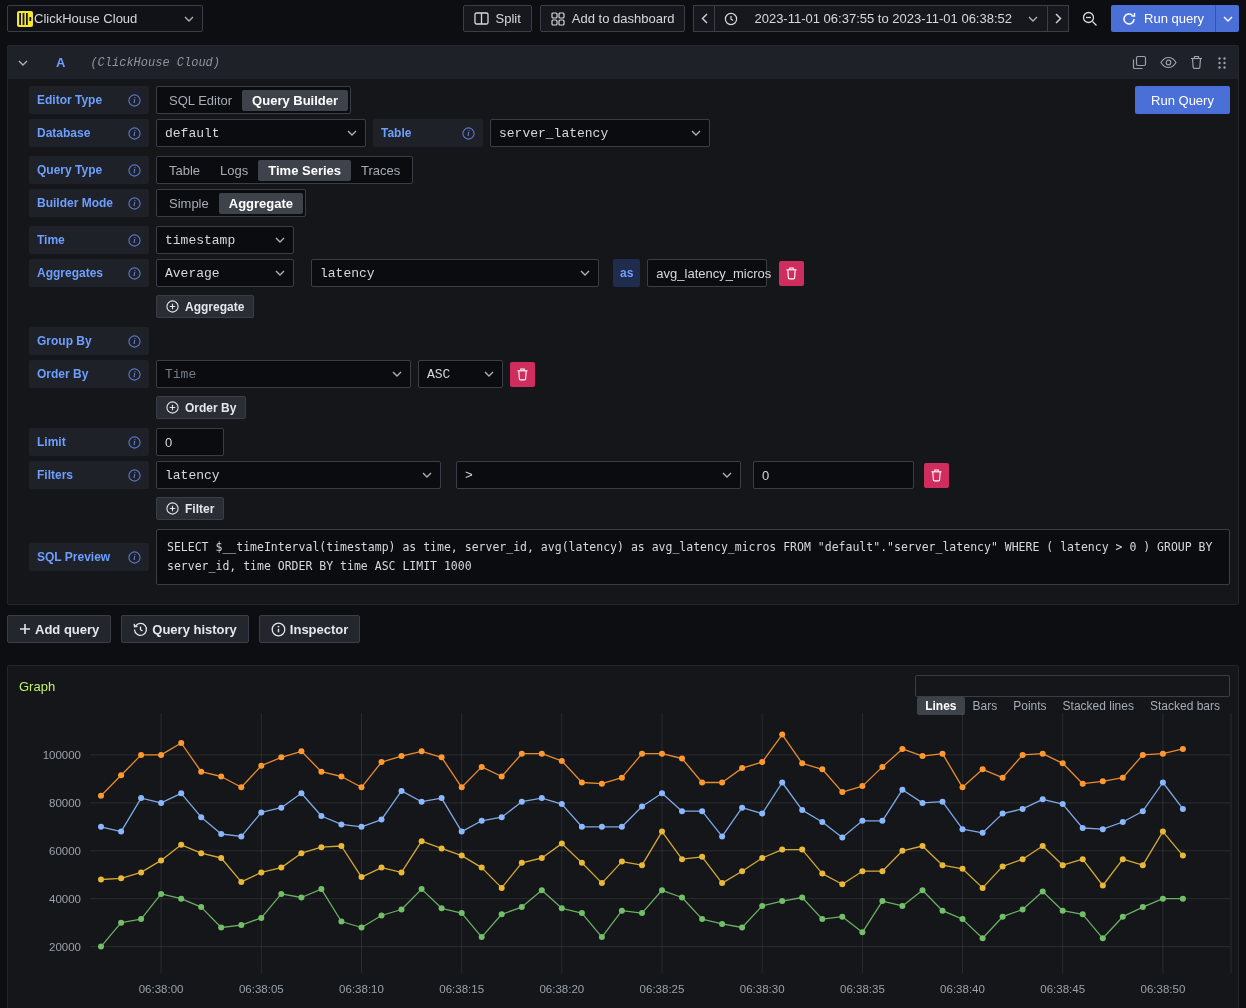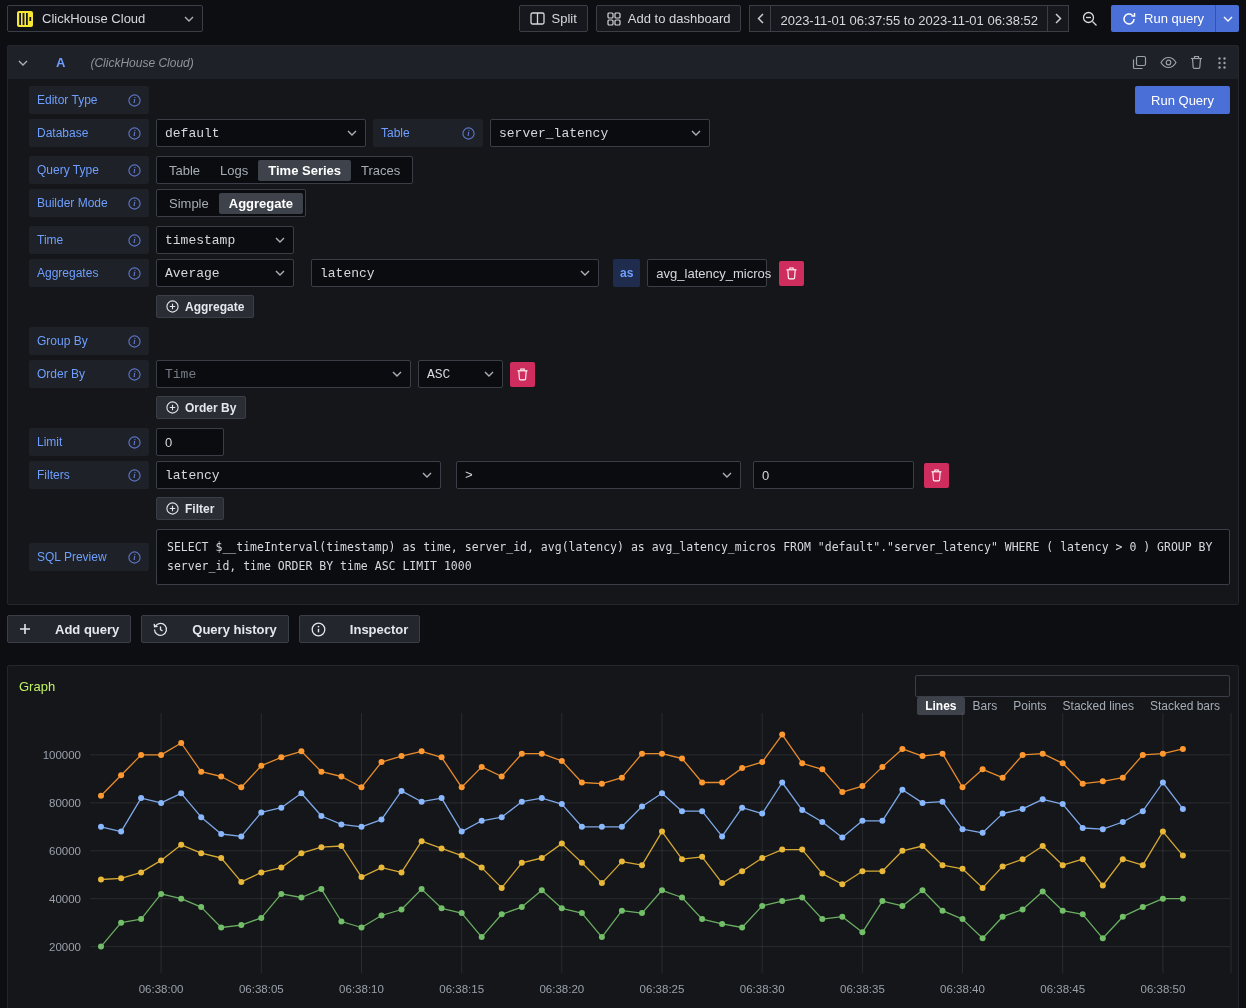--- a/index.html
+++ b/index.html
@@ -1,50 +1,50 @@
 <!DOCTYPE html>
 <html><head>
 <meta charset="utf-8">
 <style>
   * { box-sizing: border-box; margin: 0; padding: 0; }
   html,body { width:1246px; height:1008px; background:#0d0e12; overflow:hidden;
     font-family:"Liberation Sans", sans-serif; color:#d5d8dd; font-size:13px; }
 
   
   .topbar { height:37px; display:flex; align-items:center; padding:0 7px; gap:8px; }
-  .ds-picker { display:flex; align-items:center; gap:8px; width:196px; height:27px;
+  .ds-picker { display:flex; align-items:center; gap:0; width:196px; height:27px;
     background:#111217; border:1px solid #3a3f47; border-radius:2px; padding:0 8px; cursor:pointer; }
   .ds-picker .name { flex:1; font-weight:500; }
   .spacer { flex:1; }
   .tb-btn { display:flex; align-items:center; gap:7px; height:27px; padding:0 10px;
     background:#17181d; border:1px solid #3a3f47; border-radius:2px; color:#d5d8dd;
     font-weight:500; cursor:pointer; }
   .time-group { display:flex; align-items:stretch; height:27px; }
   .time-group > div { background:#17181d; border:1px solid #3a3f47; display:flex; align-items:center; }
   .tg-arrow { width:22px; justify-content:center; cursor:pointer; color:#c7ccd3; }
-  .tg-main { padding:0 9px; gap:7px; border-left:none!important; border-right:none!important; cursor:pointer; font-weight:500;flex-direction:column; }
+  .tg-main { padding:0 9px; gap:16px; border-left:none!important; border-right:none!important; cursor:pointer; font-weight:500; }
   .icon-btn { width:26px; height:27px; display:flex; align-items:center; justify-content:center; cursor:pointer; }
   .run-query { display:flex; align-items:stretch; height:27px; border-radius:2px; overflow:hidden; }
   .run-query .main { background:#4a70d8; color:#fff; display:flex; align-items:center; gap:8px;
     padding:0 11px; font-weight:500; cursor:pointer; }
   .run-query .caret { background:#4a70d8; border-left:1px solid rgba(0,0,0,.25); width:24px;
     display:flex; align-items:center; justify-content:center; cursor:pointer; }
 
   
   .panel { background:#141619; border:1px solid #24262c; border-radius:2px; margin:8px 7px 0; }
   .q-header { height:33px; background:#1e2127; display:flex; align-items:center; padding:0 10px; gap:10px; }
   .q-header .refid { color:#6e9fff; font-weight:600; margin-left:18px; }
-  .q-header .hint { color:#8e949e; font-style:italic; font-size:12px; margin-left:15px; }
+  .q-header .hint { color:#8e949e; font-style:italic; font-size:12px; margin-left:15px;font-family:Liberation Mono, monospace; }
   .q-header .hicons { margin-left:auto; display:flex; gap:13px; align-items:center; }
   .q-body { position:relative; padding:7px 0 14px; }
 
   .qrow { display:flex; align-items:center; gap:7px; margin:0 8px 5px 21px; }
   .lblbox { width:120px; height:28px; background:#1e2127; border-radius:2px; display:flex;
     align-items:center; padding:0 8px; flex:none; }
-  .lblbox .t { color:#6e9fff; font-size:12px; font-weight:400; flex:1; }
+  .lblbox .t { color:#6e9fff; font-size:12px; font-weight:700; flex:1; }
   .lblbox.w110 { width:110px; }
   .select { height:28px; background:#0b0c0f; border:1px solid #3a3f47; border-radius:2px;
     display:flex; align-items:center; padding:0 8px; gap:6px; cursor:pointer; }
   .select .v { flex:1;font-family:Liberation Mono, monospace; }
   .select .v.dim { color:#757c87; }
   .input { height:28px; background:#0b0c0f; border:1px solid #3a3f47; border-radius:2px;
     display:flex; align-items:center; padding:0 8px; }
   .seggroup { height:28px; background:#0b0c0f; border:1px solid #3a3f47; border-radius:2px;
     display:flex; align-items:center; padding:2px; }
   .seg { padding:3px 10px; color:#a6adb6; cursor:pointer; border-radius:2px; white-space:nowrap; }
@@ -60,21 +60,21 @@
     gap:6px; padding:0 7px; font-size:12px; }
   .tag .x { color:#aab0b8; cursor:pointer; }
   .sqlbox { flex:1; align-self:stretch; background:#0b0c0f; border:1px solid #3a3f47; border-radius:2px;
     padding:8px 10px; font-family:"DejaVu Sans Mono", monospace; font-size:11.5px; line-height:19px;
     color:#d5d8dd; white-space:pre-wrap; word-break:break-all; }
   .run-query-panel { position:absolute; top:7px; right:8px; width:95px; height:28px; background:#4a70d8;
     border-radius:2px; color:#fff; font-weight:500; display:flex; align-items:center; justify-content:center; cursor:pointer; }
 
   
   .actions { display:flex; gap:10px; margin:10px 7px 0; }
-  .act-btn { height:28px; display:flex; align-items:center; gap:24px; background:#23262c;
+  .act-btn { height:28px; display:flex; align-items:center; gap:4px; background:#23262c;
     border:1px solid #3a3f47; border-radius:2px; padding:0 11px; font-weight:600; color:#e4e7ec; cursor:pointer; }
 
   
   .graph-panel { margin-top:22px; padding-bottom:6px; }
   .g-header { display:flex; align-items:center; justify-content:space-between; padding:9px 8px 4px 11px; }
   .g-title { font-weight:500; color:#bef264; }
   .g-modes { display:flex; align-items:center; height:22px; border:1px solid #3a3f47; border-radius:2px; padding:1px; }
   .g-modes .seg { padding:2px 8px; font-size:12px;margin-top:40px; }
   #chart-svg { display:block; margin:4px 8px 0; }
   .grid { stroke:rgba(255,255,255,0.09); stroke-width:1; }
@@ -202,20 +202,24 @@
     </div>
 
     
     <div class="qrow">
       <div class="lblbox">
         <span class="t">Editor Type</span>
         <svg class="ic" width="13" height="13" viewBox="0 0 13 13">
             <circle cx="6.5" cy="6.5" r="5.6" stroke="#5d77c9" stroke-width="1.1" fill="none"></circle>
             <text x="6.5" y="9.4" font-size="8.5" fill="#5d77c9" text-anchor="middle" font-family="Liberation Serif, serif" font-style="italic" font-weight="bold">i</text>
           </svg>
+      </div>
+      <div class="seggroup">
+        <span class="seg">SQL Editor</span>
+        <span class="seg on">Query Builder</span>
       </div>
     </div>
 
     
     <div class="qrow">
       <div class="lblbox">
         <span class="t">Database</span>
         <svg class="ic" width="13" height="13" viewBox="0 0 13 13">
             <circle cx="6.5" cy="6.5" r="5.6" stroke="#5d77c9" stroke-width="1.1" fill="none"></circle>
             <text x="6.5" y="9.4" font-size="8.5" fill="#5d77c9" text-anchor="middle" font-family="Liberation Serif, serif" font-style="italic" font-weight="bold">i</text>

